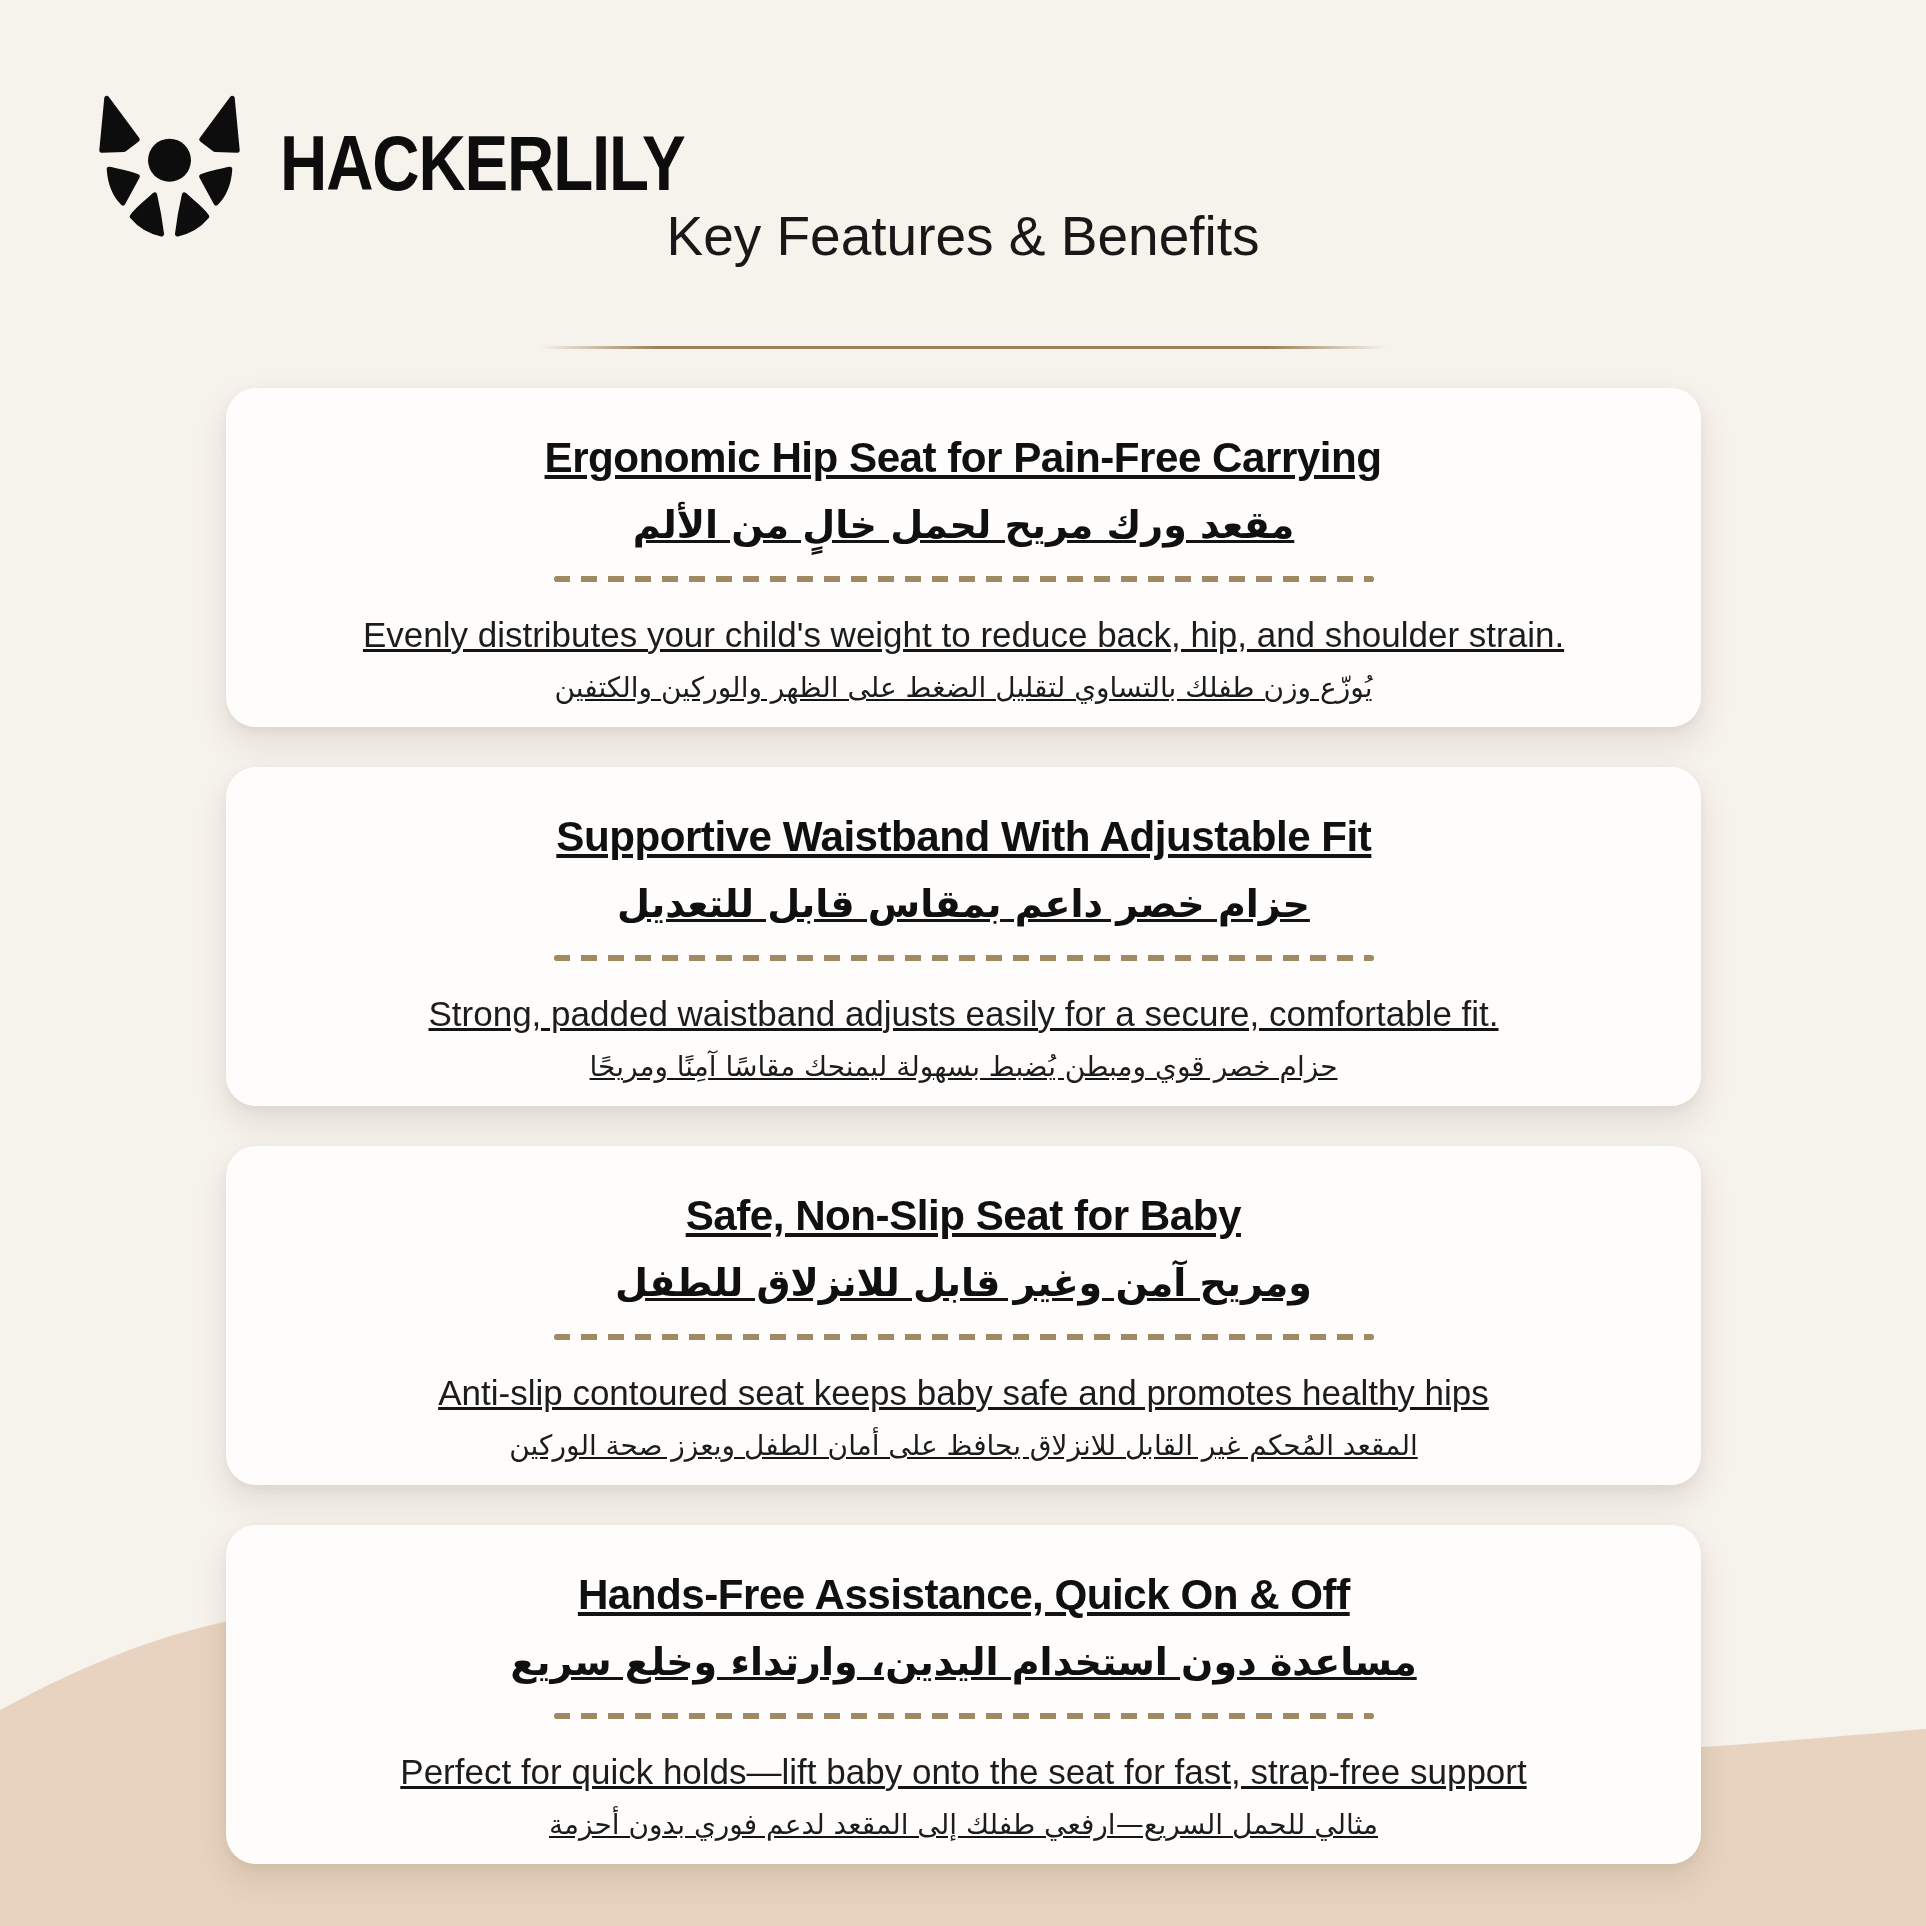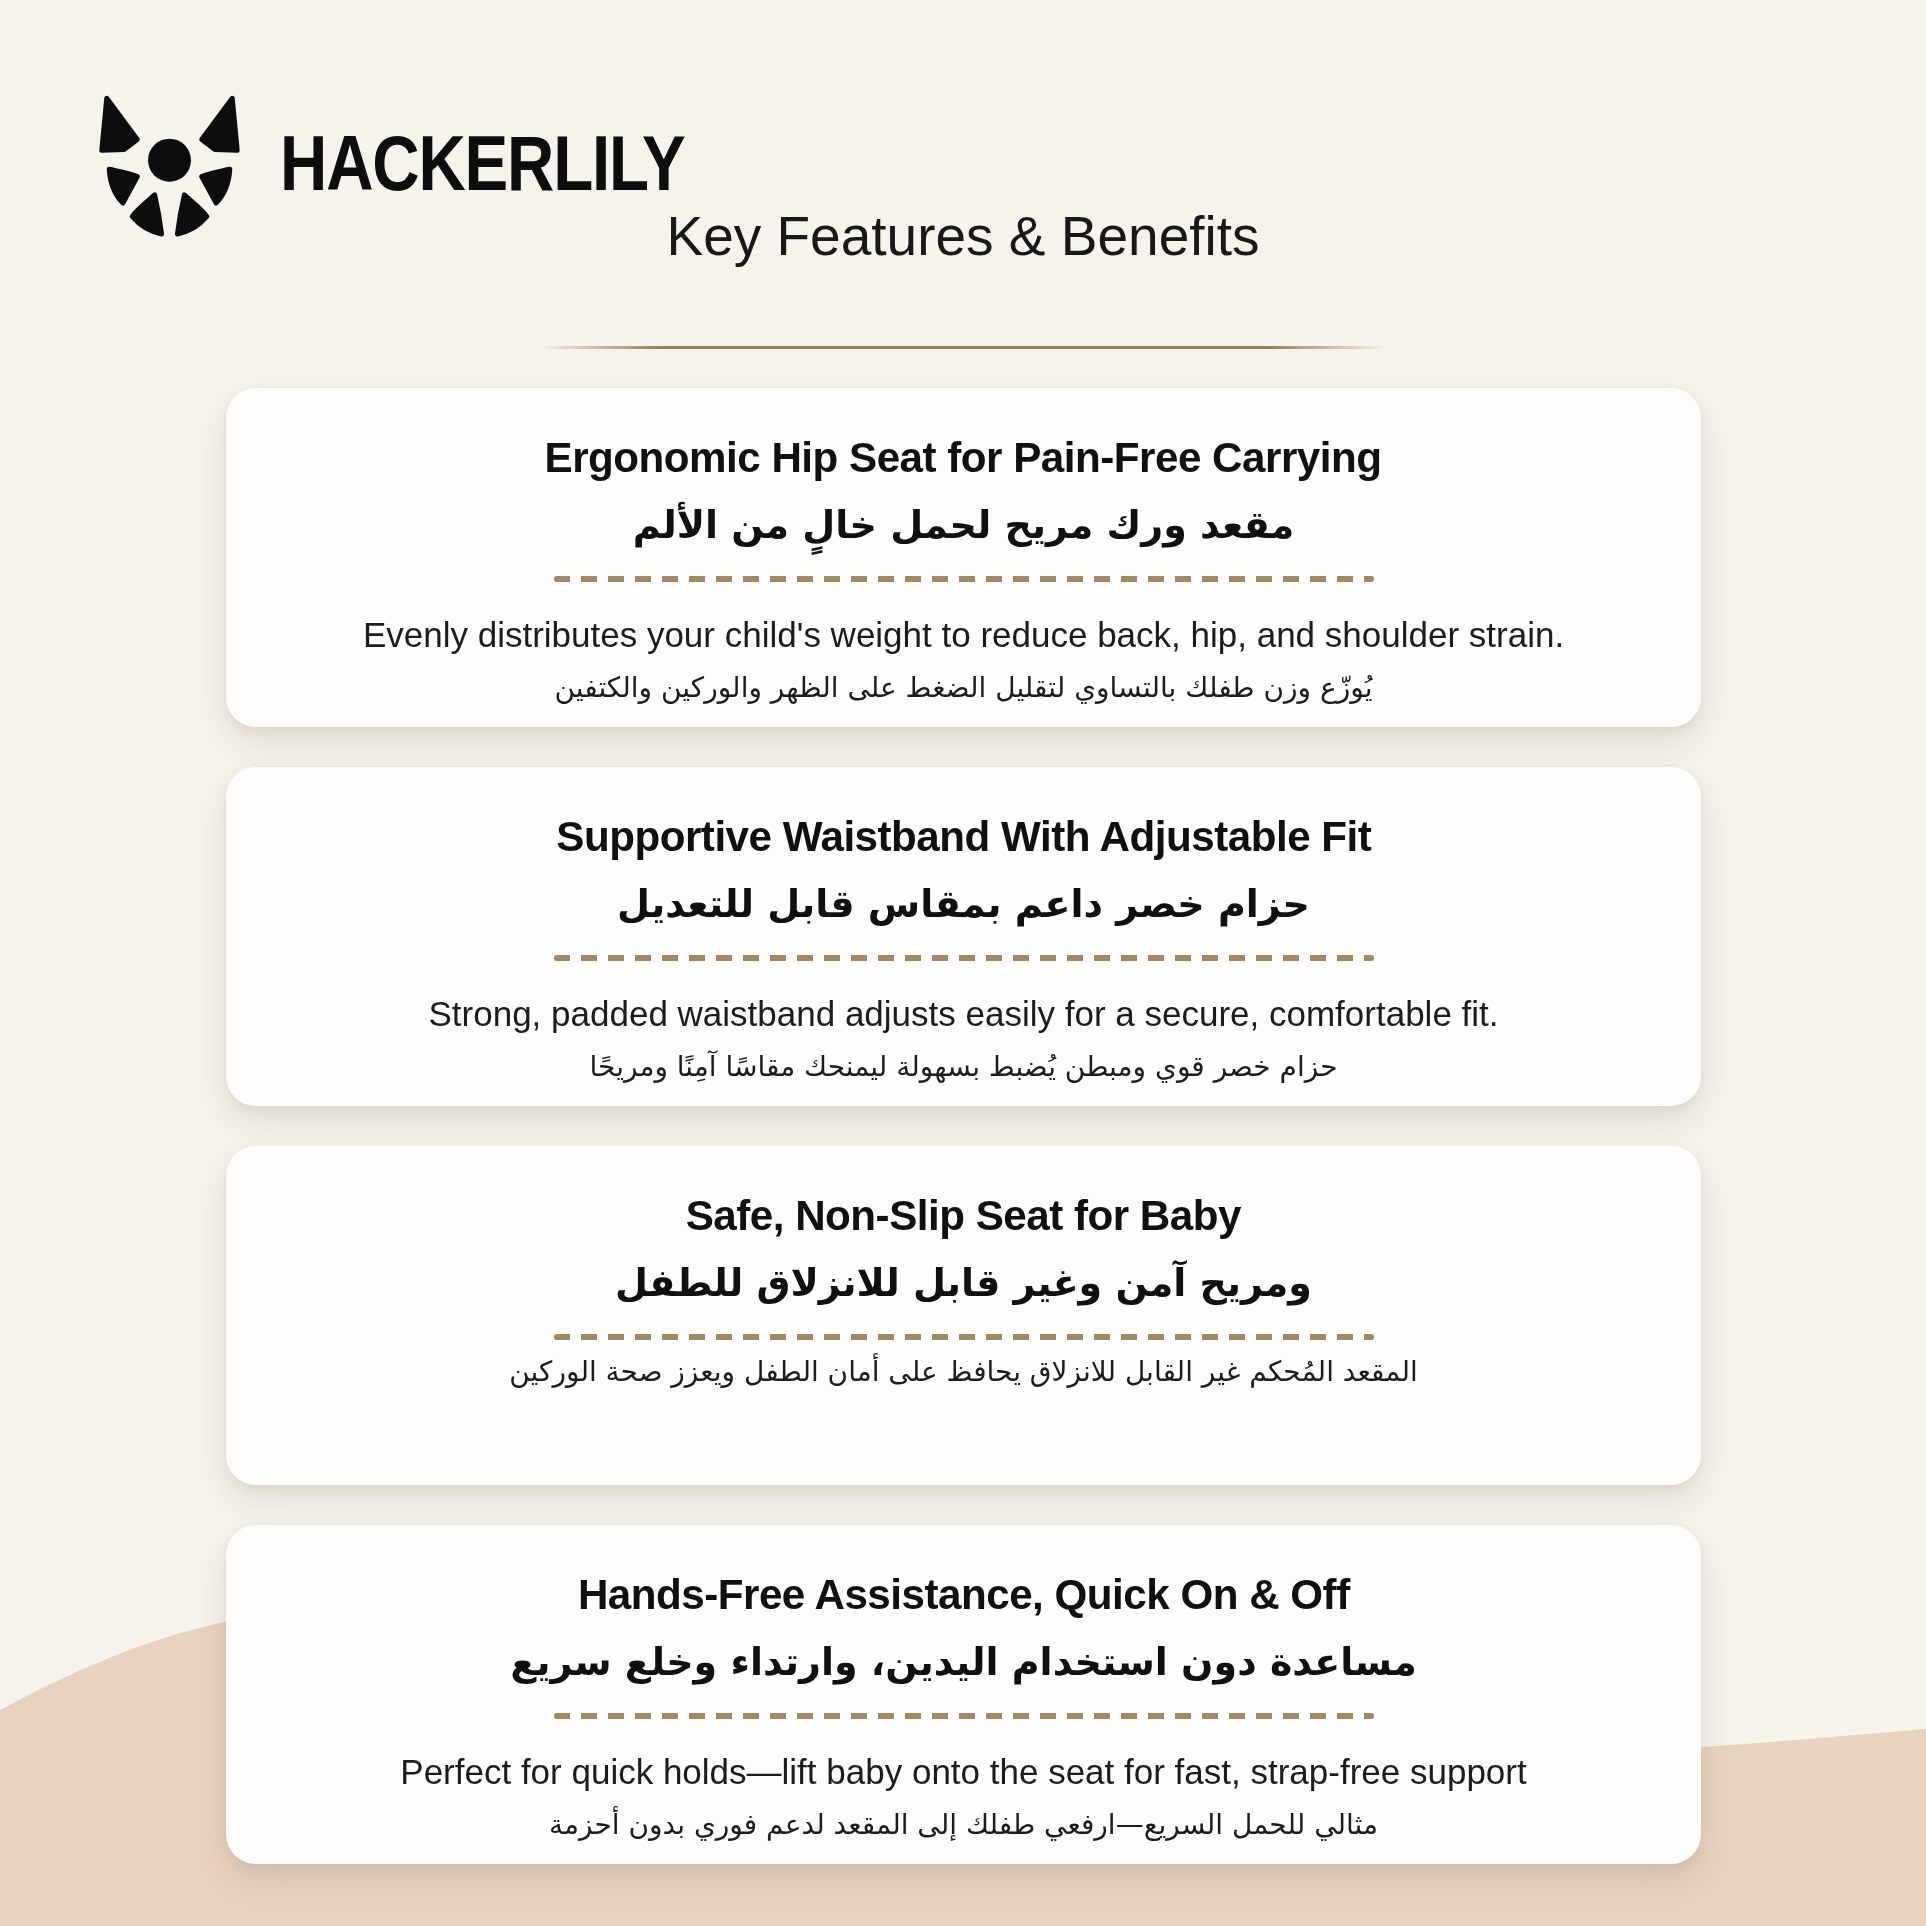--- a/index.html
+++ b/index.html
@@ -51,20 +51,21 @@
   }
   .card{
     box-sizing:border-box;
     height:339px;width:1475px;
     background:#fffdfb;
     border-radius:30px;
     box-shadow:0 15.7px 32px rgba(96,74,52,0.13), 0 3.7px 8.3px rgba(96,74,52,0.06);
     padding:46px 65px 32px 65px;
     display:flex;flex-direction:column;align-items:center;
     text-align:center;
+    text-decoration:underline;
   }
   .card-title-en{
     font-size:43px;font-weight:bold;color:#101010;line-height:1.08;
     letter-spacing:-0.5px;transform:scaleX(0.98);transform-origin:center;
     white-space:nowrap;
   }
   .card-title-ar{
     direction:rtl;
     font-family:"DejaVu Sans", sans-serif;
     font-size:38px;font-weight:bold;color:#101010;line-height:1.45;
@@ -133,20 +134,21 @@
       <div class="card-title-ar">حزام خصر داعم بمقاس قابل للتعديل</div>
       <div class="card-divider"></div>
       <div class="card-body-en">Strong, padded waistband adjusts easily for a secure, comfortable fit.</div>
       <div class="card-body-ar">حزام خصر قوي ومبطن يُضبط بسهولة ليمنحك مقاسًا آمِنًا ومريحًا</div>
     </div>
 
     <div class="card">
       <div class="card-title-en">Safe, Non-Slip Seat for Baby</div>
       <div class="card-title-ar">ومريح آمن وغير قابل للانزلاق للطفل</div>
       <div class="card-divider"></div>
+      <div class="card-body-en">Anti-slip contoured seat keeps baby safe and promotes healthy hips</div>
       <div class="card-body-ar">المقعد المُحكم غير القابل للانزلاق يحافظ على أمان الطفل ويعزز صحة الوركين</div>
     </div>
 
     <div class="card">
       <div class="card-title-en">Hands-Free Assistance, Quick On &amp; Off</div>
       <div class="card-title-ar">مساعدة دون استخدام اليدين، وارتداء وخلع سريع</div>
       <div class="card-divider"></div>
       <div class="card-body-en">Perfect for quick holds—lift baby onto the seat for fast, strap-free support</div>
       <div class="card-body-ar">مثالي للحمل السريع—ارفعي طفلك إلى المقعد لدعم فوري بدون أحزمة</div>
     </div>

